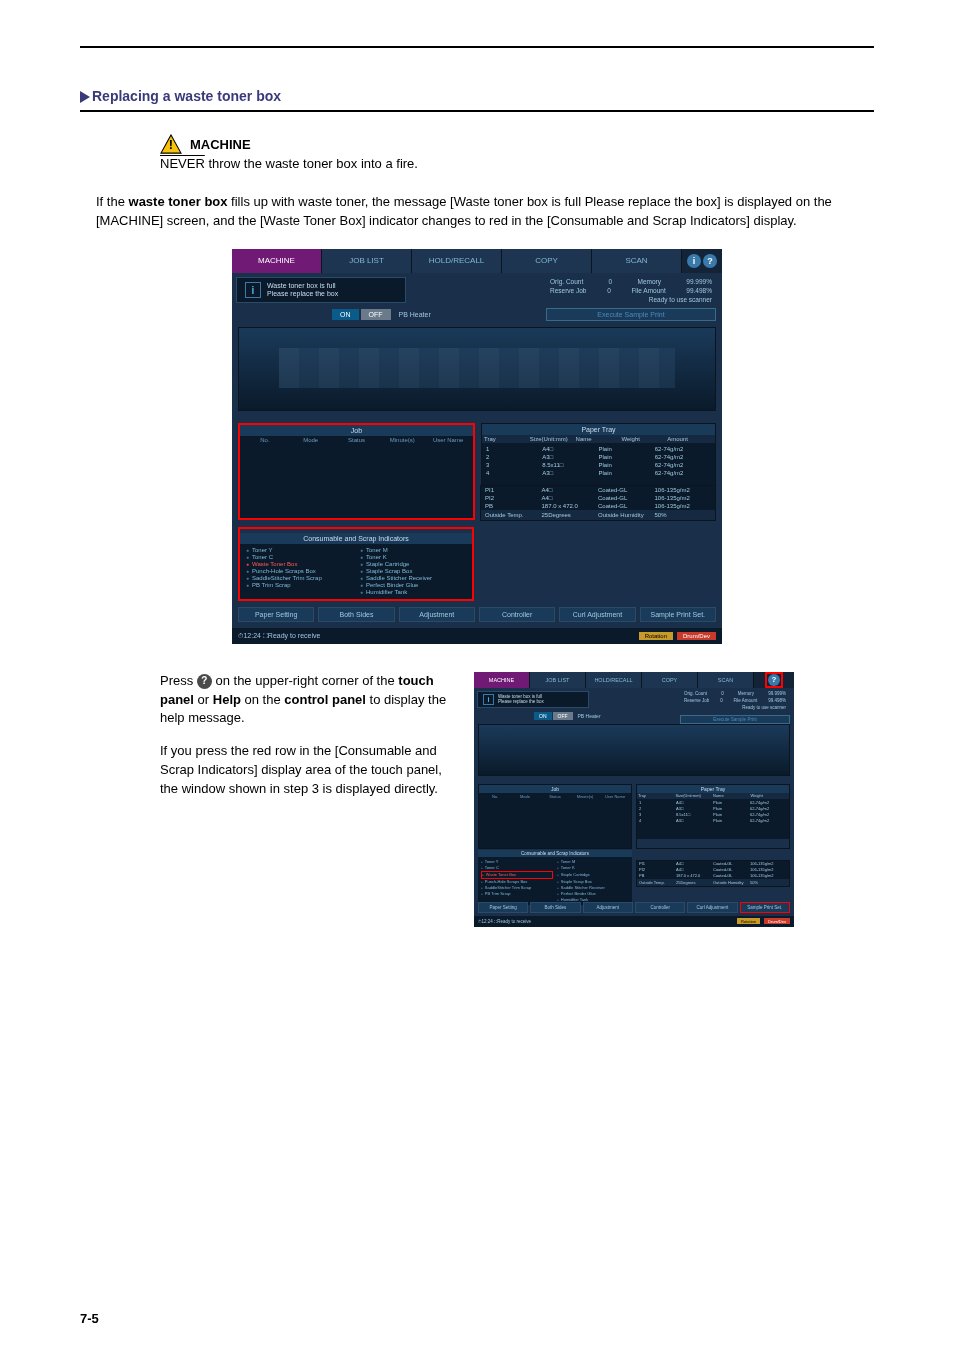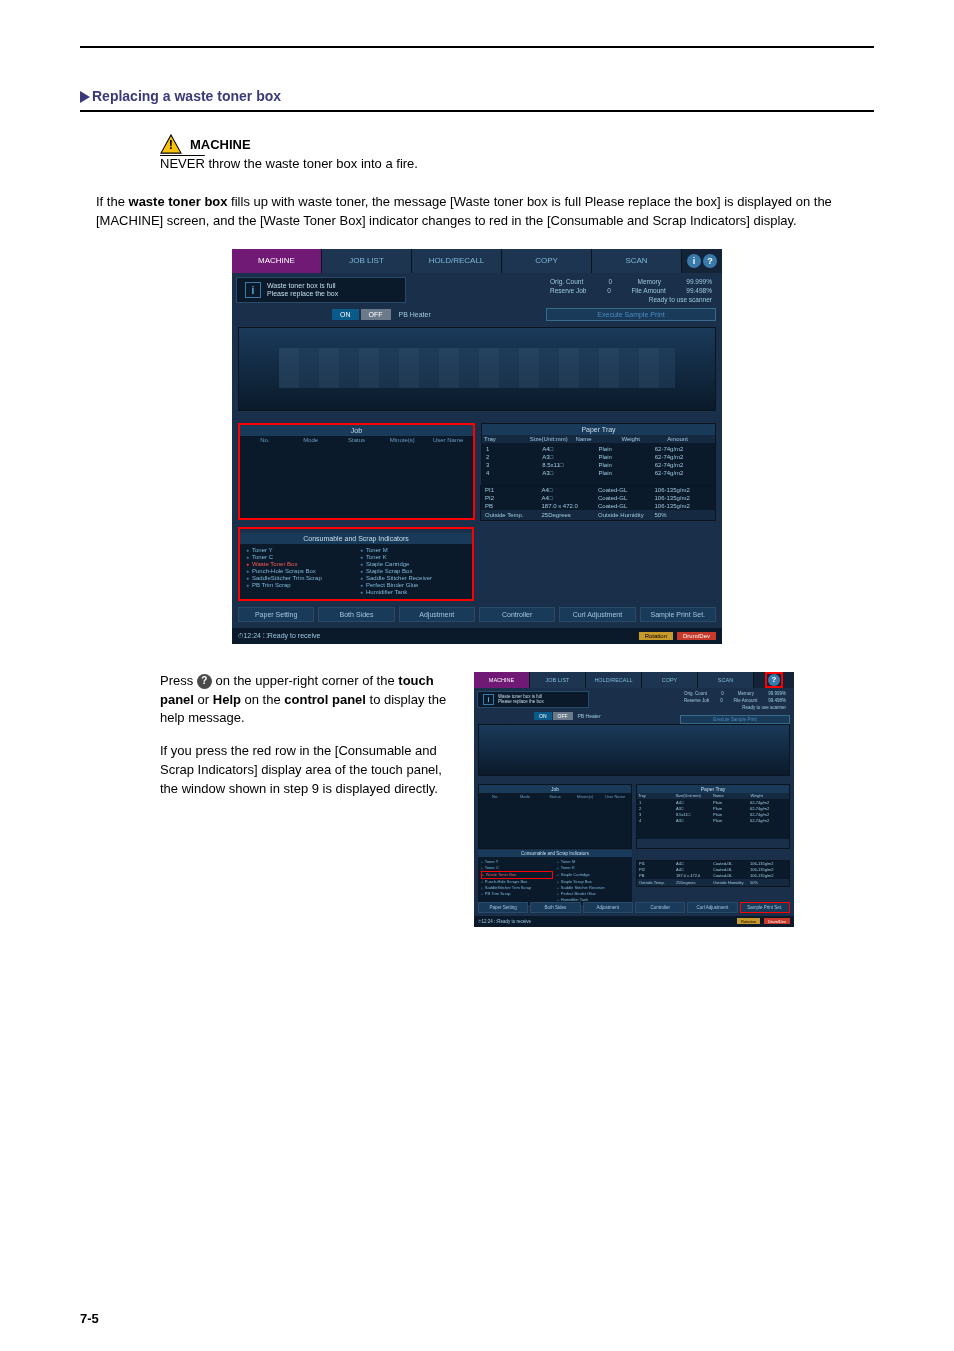--- a/index.html
+++ b/index.html
@@ -299,21 +299,21 @@
       <span class="ms-sb-drum">Drum/Dev</span>
     </span>
   </div>
 </div>
 
 <div class="twocol">
   <div class="twocol-left">
     <p>
       <span>Press </span><span class="inline-help-icon">?</span><span> on the upper-right corner of the </span><b>touch panel</b><span> or </span><b>Help</b><span> on the </span><b>control panel</b><span> to display the help message.</span>
     </p>
-    <p>If you press the red row in the [Consumable and Scrap Indicators] display area of the touch panel, the window shown in step 9 is displayed directly.</p>
+    <p>If you press the red row in the [Consumable and Scrap Indicators] display area of the touch panel, the window shown in step 3 is displayed directly.</p>
   </div>
   <div class="twocol-right">
     <div class="small-shot">
       <div class="ms-topnav">
         <div class="ms-tab active">MACHINE</div>
         <div class="ms-tab">JOB LIST</div>
         <div class="ms-tab">HOLD/RECALL</div>
         <div class="ms-tab">COPY</div>
         <div class="ms-tab">SCAN</div>
         <div class="ms-help">

